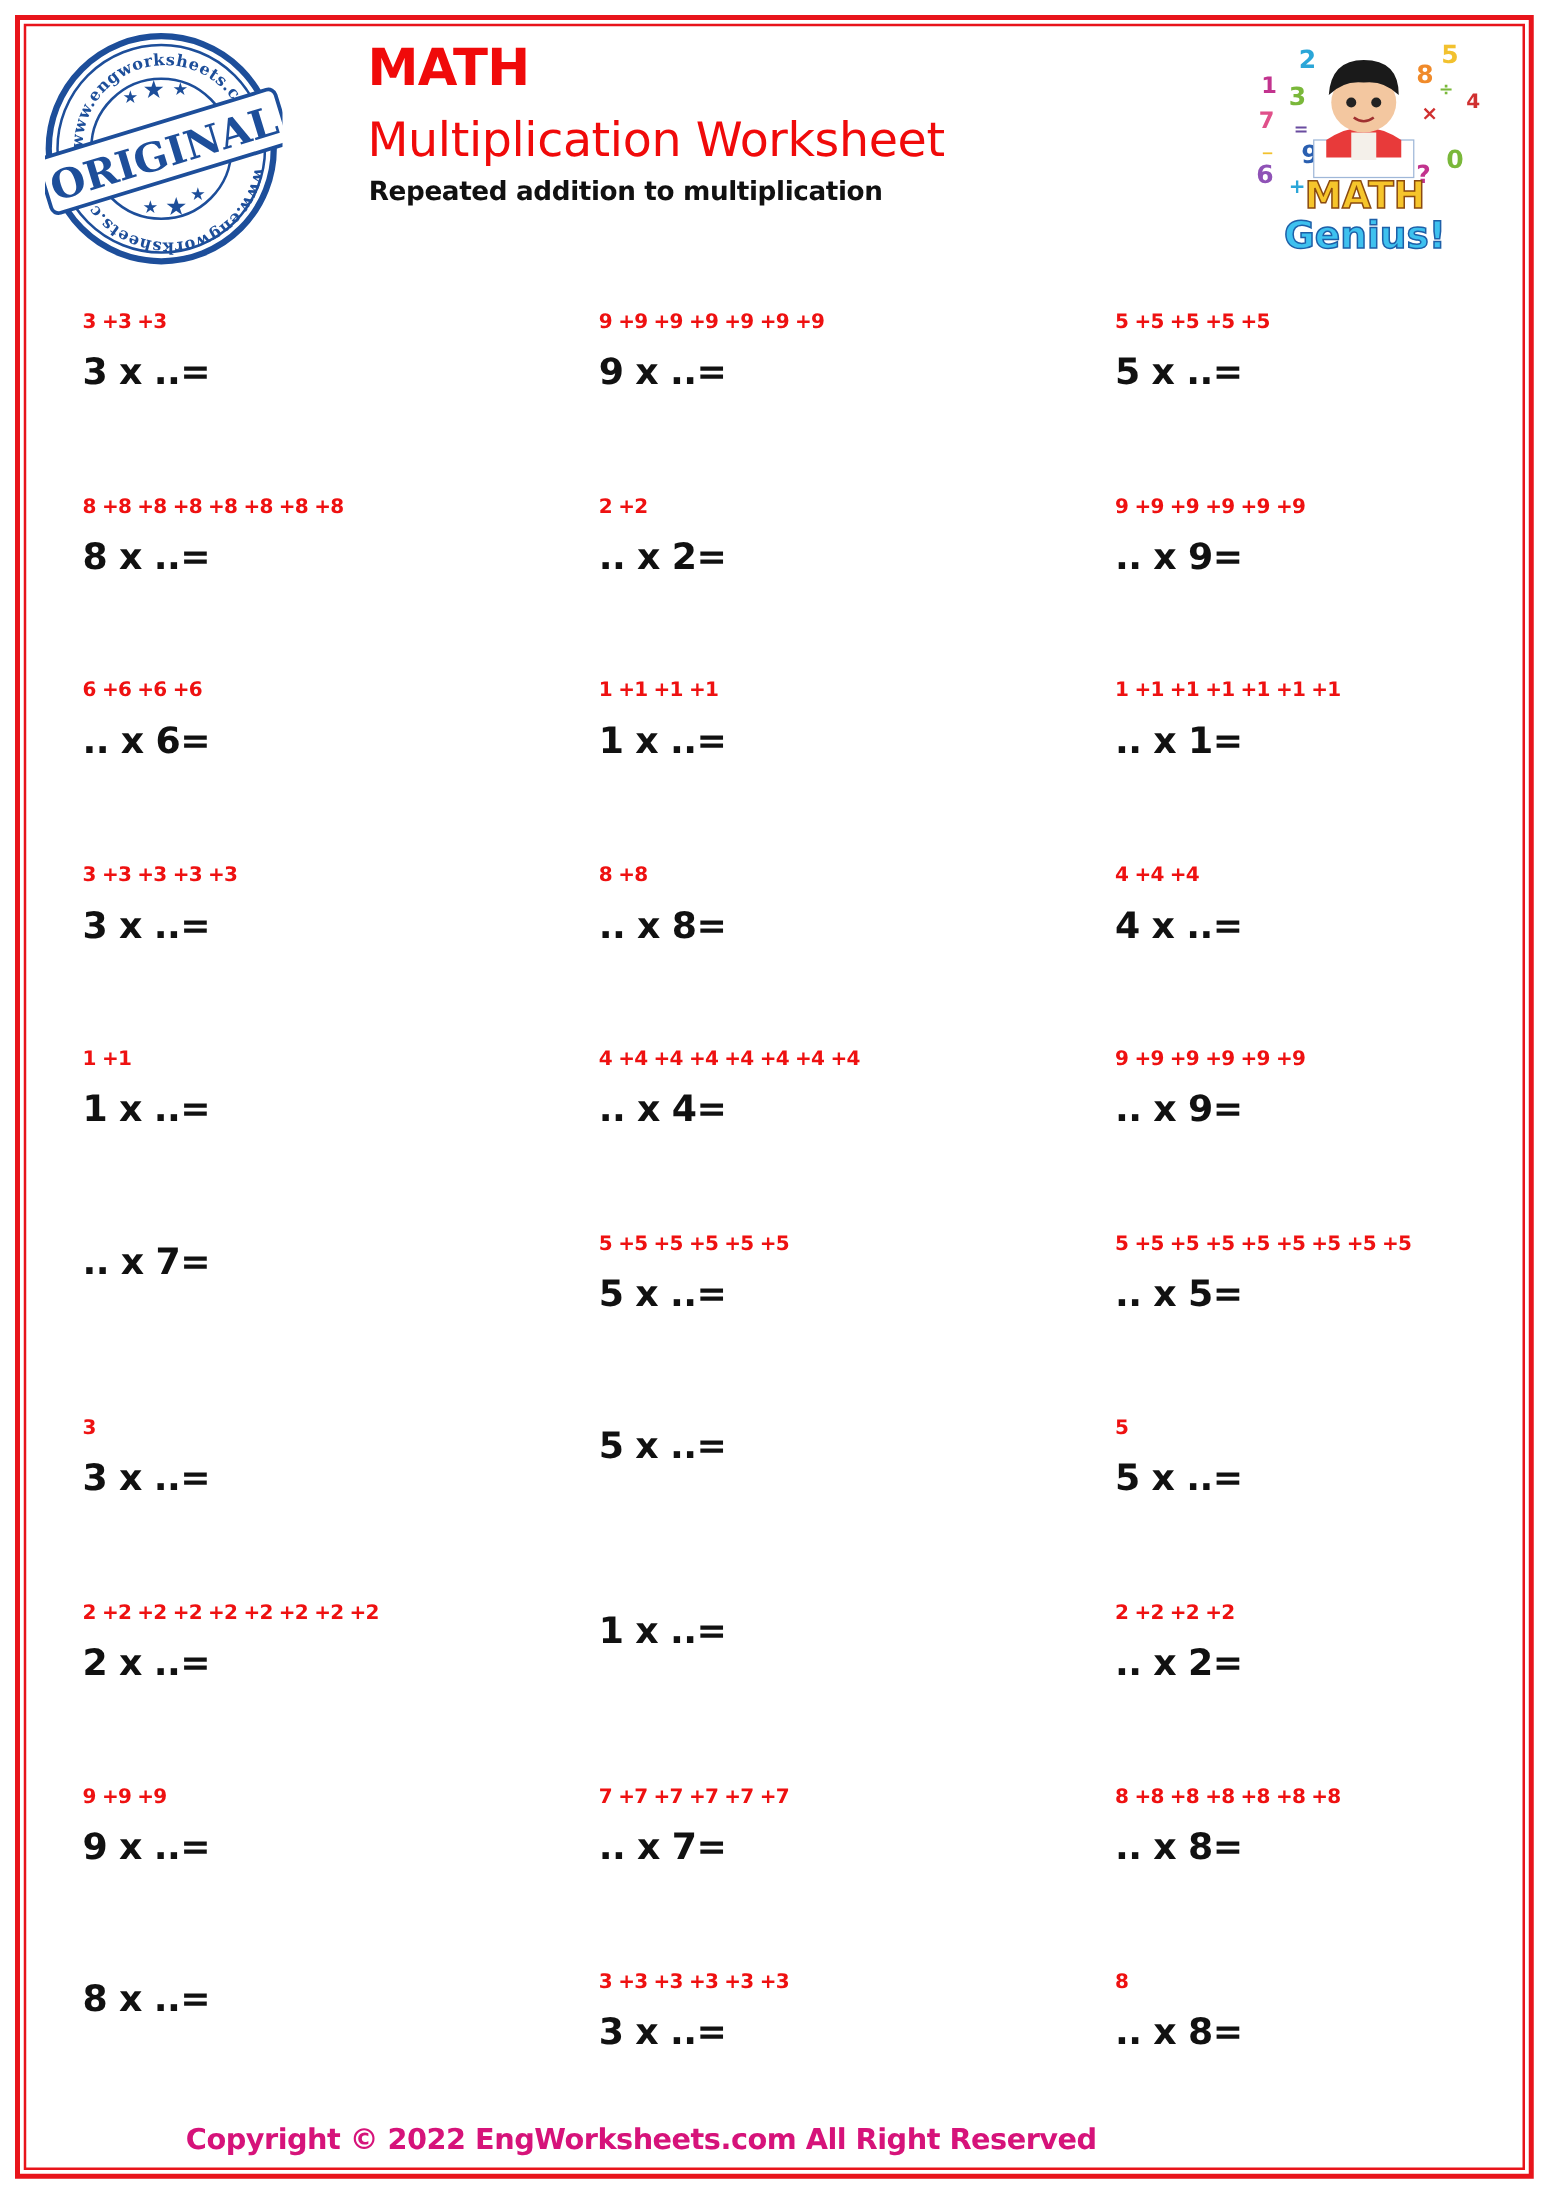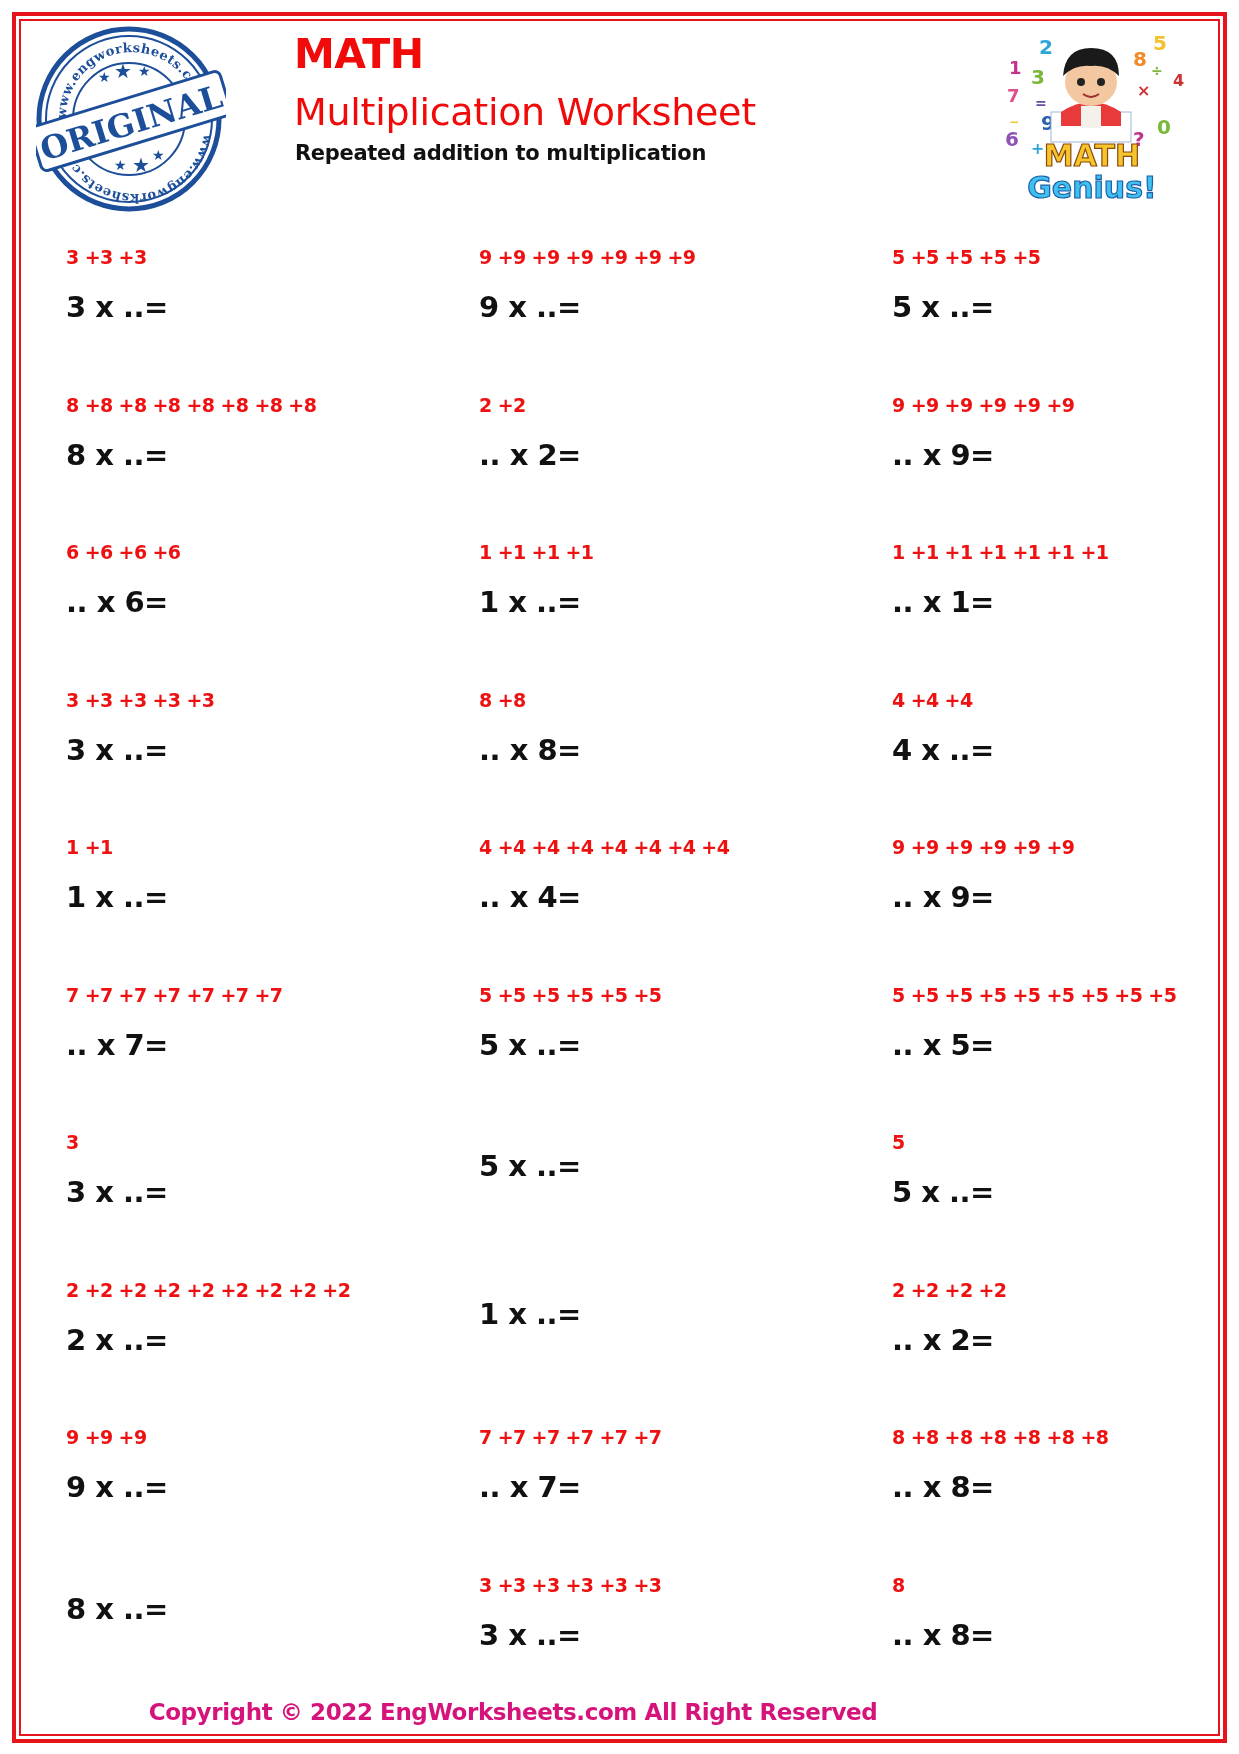--- a/index.html
+++ b/index.html
@@ -6,22 +6,22 @@
   body{width:1239px;height:1754px;position:relative;overflow:hidden;font-family:"Liberation Sans","DejaVu Sans",sans-serif;}
   .border-outer{position:absolute;left:12px;top:12px;width:1207px;height:1723px;border:4px solid #e8141b;box-sizing:content-box;}
   .border-inner{position:absolute;left:19px;top:19px;width:1197px;height:1713px;border:2px solid #e8141b;}
   .stamp{position:absolute;left:36px;top:22px;width:190px;height:194px;}
   .title{position:absolute;left:294px;top:30px;color:#f00a0a;font-weight:bold;font-size:41px;line-height:48px;white-space:nowrap;font-family:"DejaVu Sans",sans-serif;letter-spacing:-0.5px;}
   .title2{position:absolute;left:294px;top:88px;color:#f00a0a;font-weight:normal;font-size:38px;line-height:48px;white-space:nowrap;font-family:"DejaVu Sans",sans-serif;letter-spacing:-0.3px;}
   .subtitle{position:absolute;left:295px;top:139px;color:#111;font-weight:bold;font-size:21px;line-height:28px;white-space:nowrap;font-family:"DejaVu Sans",sans-serif;letter-spacing:-0.3px;}
   .genius{position:absolute;left:995px;top:26px;width:195px;height:176px;}
   .grid{position:absolute;left:0;top:0;}
   .cell{position:absolute;width:400px;}
-  .sum{color:#ee1111;font-weight:bold;font-size:19px;line-height:26px;white-space:nowrap;font-family:"DejaVu Sans",sans-serif;letter-spacing:-0.6px;}
-  .eq{color:#111;font-weight:bold;font-size:29px;line-height:34px;margin-top:20px;white-space:nowrap;font-family:"DejaVu Sans",sans-serif;letter-spacing:-0.5px;}
+  .sum{color:#ee1111;font-weight:bold;font-size:16px;line-height:26px;white-space:nowrap;font-family:"DejaVu Sans",sans-serif;letter-spacing:-0.6px;}
+  .eq{color:#111;font-weight:bold;font-size:29px;line-height:34px;margin-top:10px;white-space:nowrap;font-family:"DejaVu Sans",sans-serif;letter-spacing:-0.5px;}
   .footer{position:absolute;left:0;width:1026px;top:1697px;text-align:center;color:#d6137a;font-weight:bold;font-size:23px;line-height:30px;font-family:"DejaVu Sans",sans-serif;letter-spacing:-0.4px;}
 </style>
 </head>
 <body>
 
 <div class="border-outer"></div>
 <div class="border-inner"></div>
 
 <svg class="stamp" viewBox="0 0 190 194">
   <defs>
@@ -148,21 +148,20 @@
   <div class="cell" style="left:479px;top:834px">
       <div class="sum">4 +4 +4 +4 +4 +4 +4 +4</div>
       <div class="eq">.. x 4=</div>
     </div>
   <div class="cell" style="left:892px;top:834px">
       <div class="sum">9 +9 +9 +9 +9 +9</div>
       <div class="eq">.. x 9=</div>
     </div>
 
   <div class="cell" style="left:66px;top:982px">
-      <div class="sum">7 +7 +7 +7 +7 +7 +7</div>
       <div class="eq">.. x 7=</div>
     </div>
   <div class="cell" style="left:479px;top:982px">
       <div class="sum">5 +5 +5 +5 +5 +5</div>
       <div class="eq">5 x ..=</div>
     </div>
   <div class="cell" style="left:892px;top:982px">
       <div class="sum">5 +5 +5 +5 +5 +5 +5 +5 +5</div>
       <div class="eq">.. x 5=</div>
     </div>

